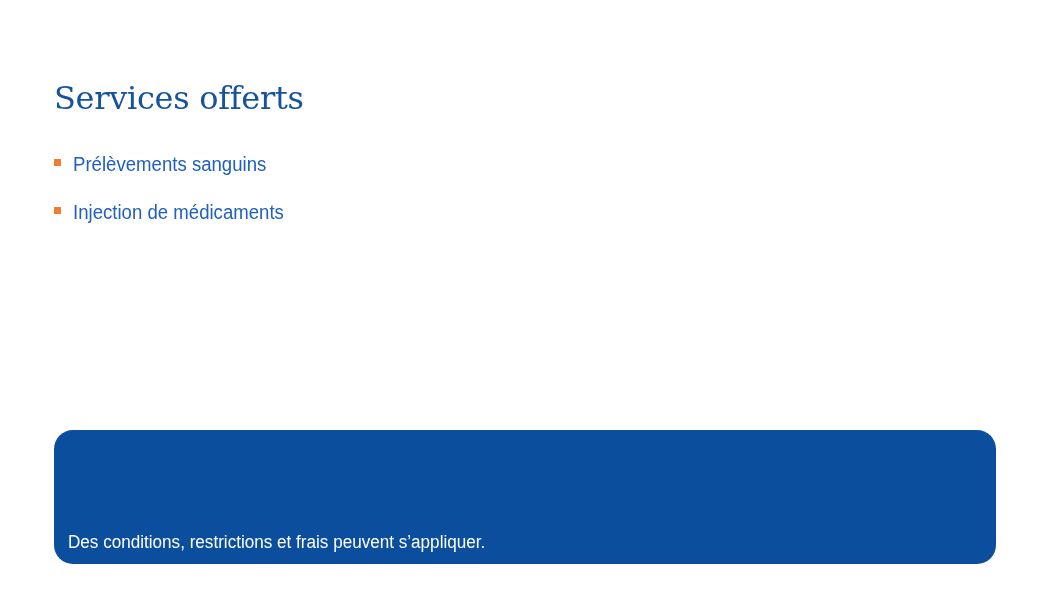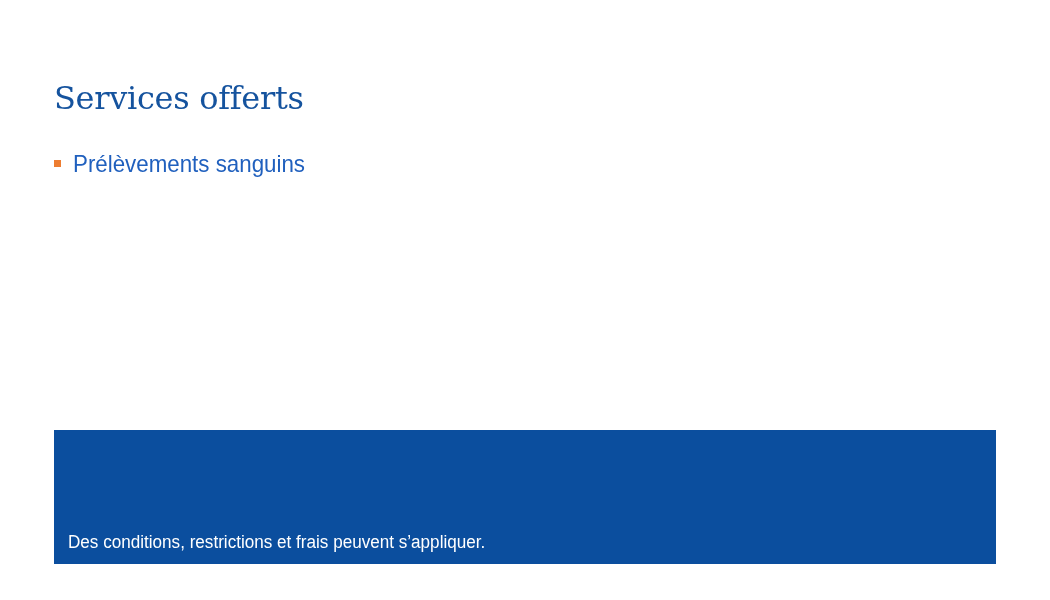--- a/index.html
+++ b/index.html
@@ -43,21 +43,21 @@
     margin: 0;
     padding: 0;
     list-style: none;
   }
   .bullet-item {
     display: flex;
     align-items: baseline;
     height: 48px;
     color: #2060BE;
     font-family: "Liberation Sans", sans-serif;
-    font-size: 24px;
+    font-size: 20px;
     font-weight: 400;
     line-height: 48px;
     white-space: nowrap;
   }
   .bullet-marker {
     flex: 0 0 auto;
     width: 7px;
     height: 7px;
     background: #ED7D31;
     margin-right: 12px;
@@ -71,20 +71,21 @@
   }
 
   
   .footer-banner {
     position: absolute;
     left: 54px;
     top: 430px;
     width: 942px;
     height: 134px;
     background: #0B4E9E;
+    border-radius: 19px;
   }
   .footer-note {
     position: absolute;
     left: 14px;
     bottom: 11px;
     color: #FFFFFF;
     font-family: "Liberation Sans", sans-serif;
     font-size: 18px;
     line-height: 22px;
     white-space: nowrap;
@@ -99,20 +100,24 @@
 
   <h1 class="slide-title">Services offerts</h1>
 
   <ul class="bullet-list">
 
     <li class="bullet-item">
       <span class="bullet-marker"></span>
       <span class="bullet-text">Prélèvements sanguins</span>
     </li>
 
+    <li class="bullet-item">
+      <span class="bullet-marker"></span>
+      <span class="bullet-text">Injection de médicaments</span>
+    </li>
 
 
 
 
   </ul>
 
   <div class="footer-banner">
     <div class="footer-note">Des conditions, restrictions et frais peuvent s’appliquer.</div>
   </div>
 

